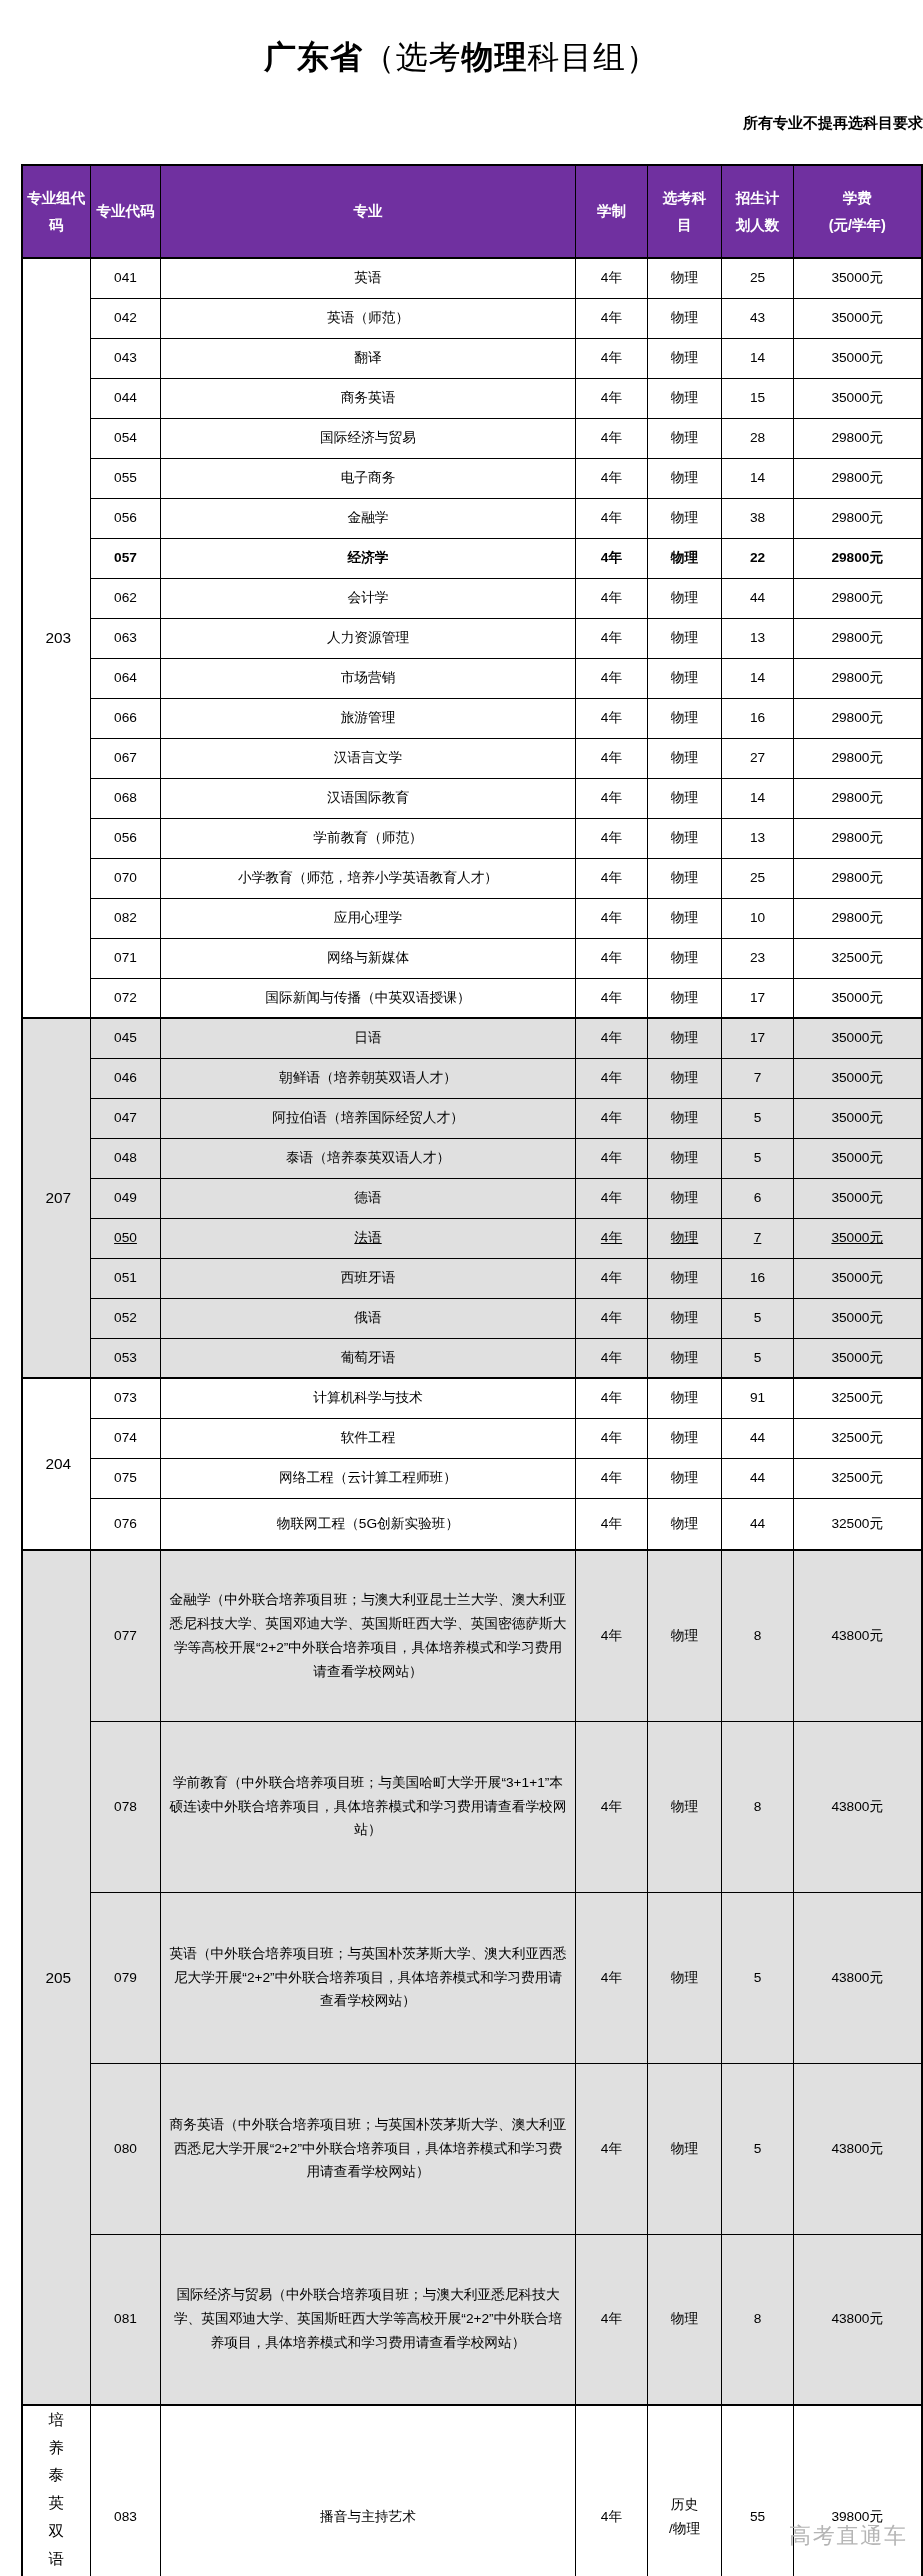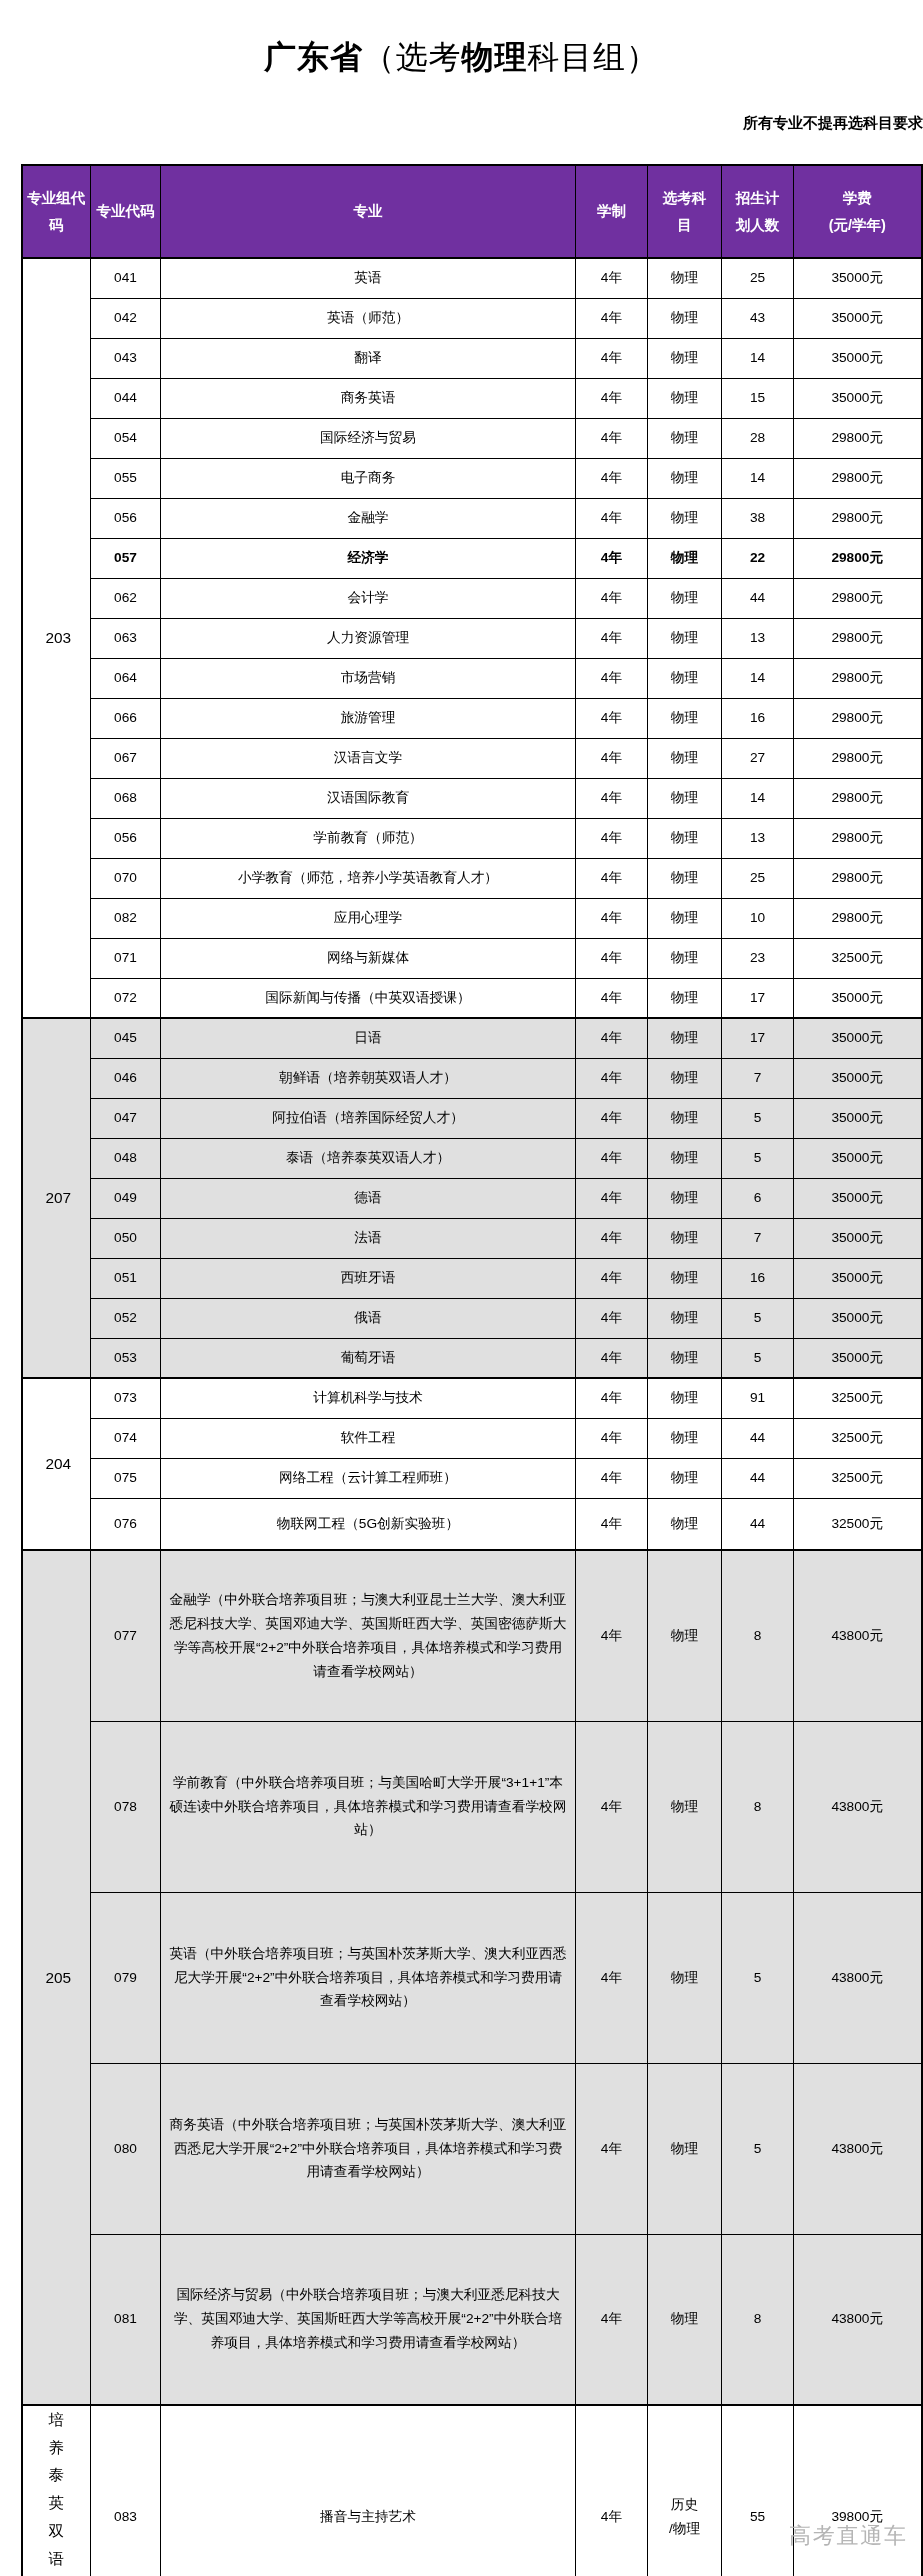--- a/index.html
+++ b/index.html
@@ -301,21 +301,21 @@
         <td>35000元</td>
       </tr>
       <tr class="shaded" style="height: 40px;">
         <td>049</td>
         <td class="major">德语</td>
         <td>4年</td>
         <td class="pre">物理</td>
         <td>6</td>
         <td>35000元</td>
       </tr>
-      <tr class="shaded" style="height: 40px;">
+      <tr class="shaded" style="height: 40px; text-decoration: underline;">
         <td>050</td>
         <td class="major">法语</td>
         <td>4年</td>
         <td class="pre">物理</td>
         <td>7</td>
         <td>35000元</td>
       </tr>
       <tr class="shaded" style="height: 40px;">
         <td>051</td>
         <td class="major">西班牙语</td>

